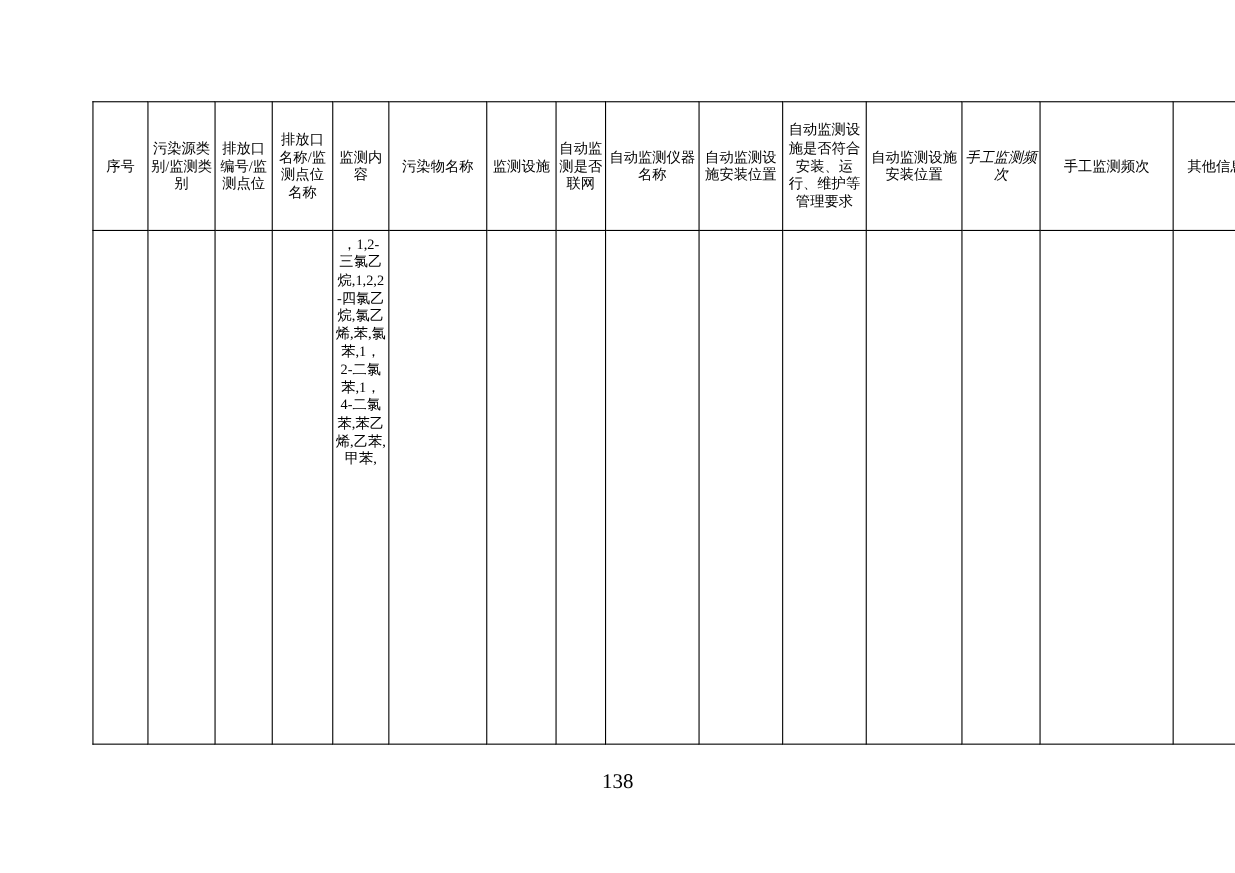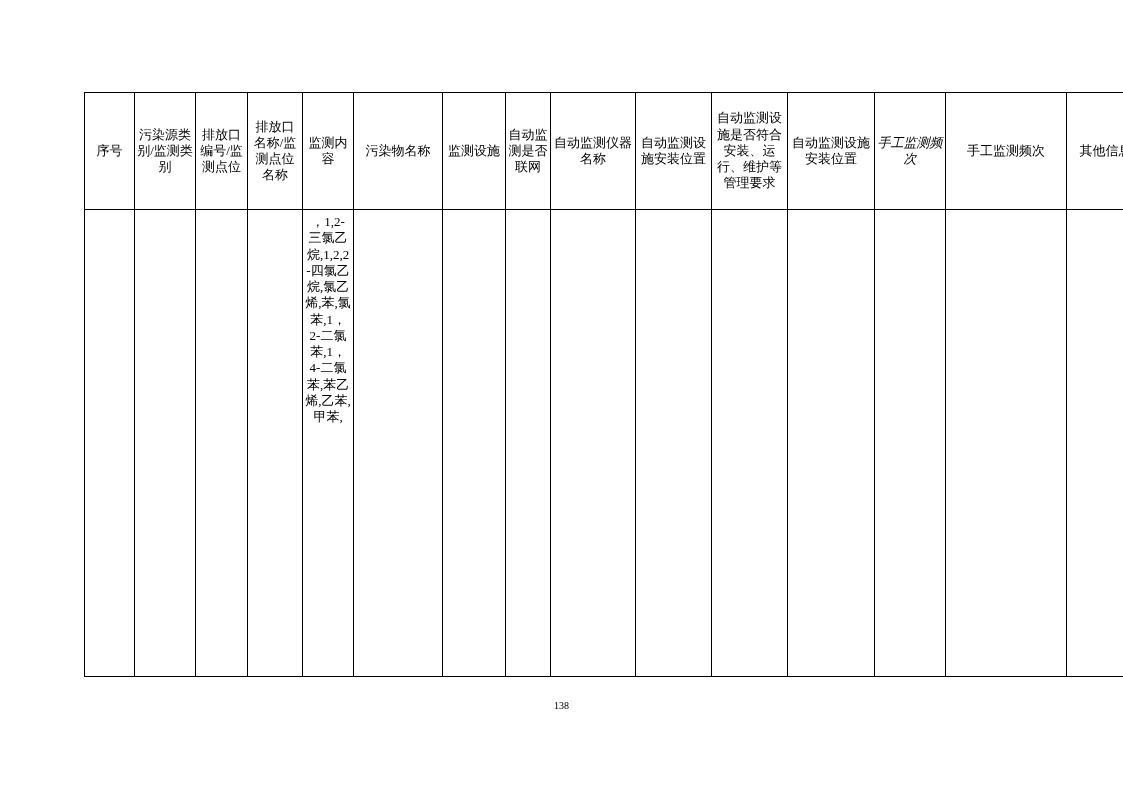--- a/index.html
+++ b/index.html
@@ -76,21 +76,21 @@
     line-height: 1.22;
     vertical-align: top;
     padding-top: 6px;
   }
   .page-number {
     position: absolute;
     left: 0;
     top: 700px;
     width: 1123px;
     text-align: center;
-    font-size: 10px;
+    font-size: 19px;
     font-family: "Liberation Serif", "DejaVu Serif", serif;
   }
 </style>
 </head>
 <body>
 
 <div class="page">
 
   <div class="table-wrap">
     <table class="monitor-table">

